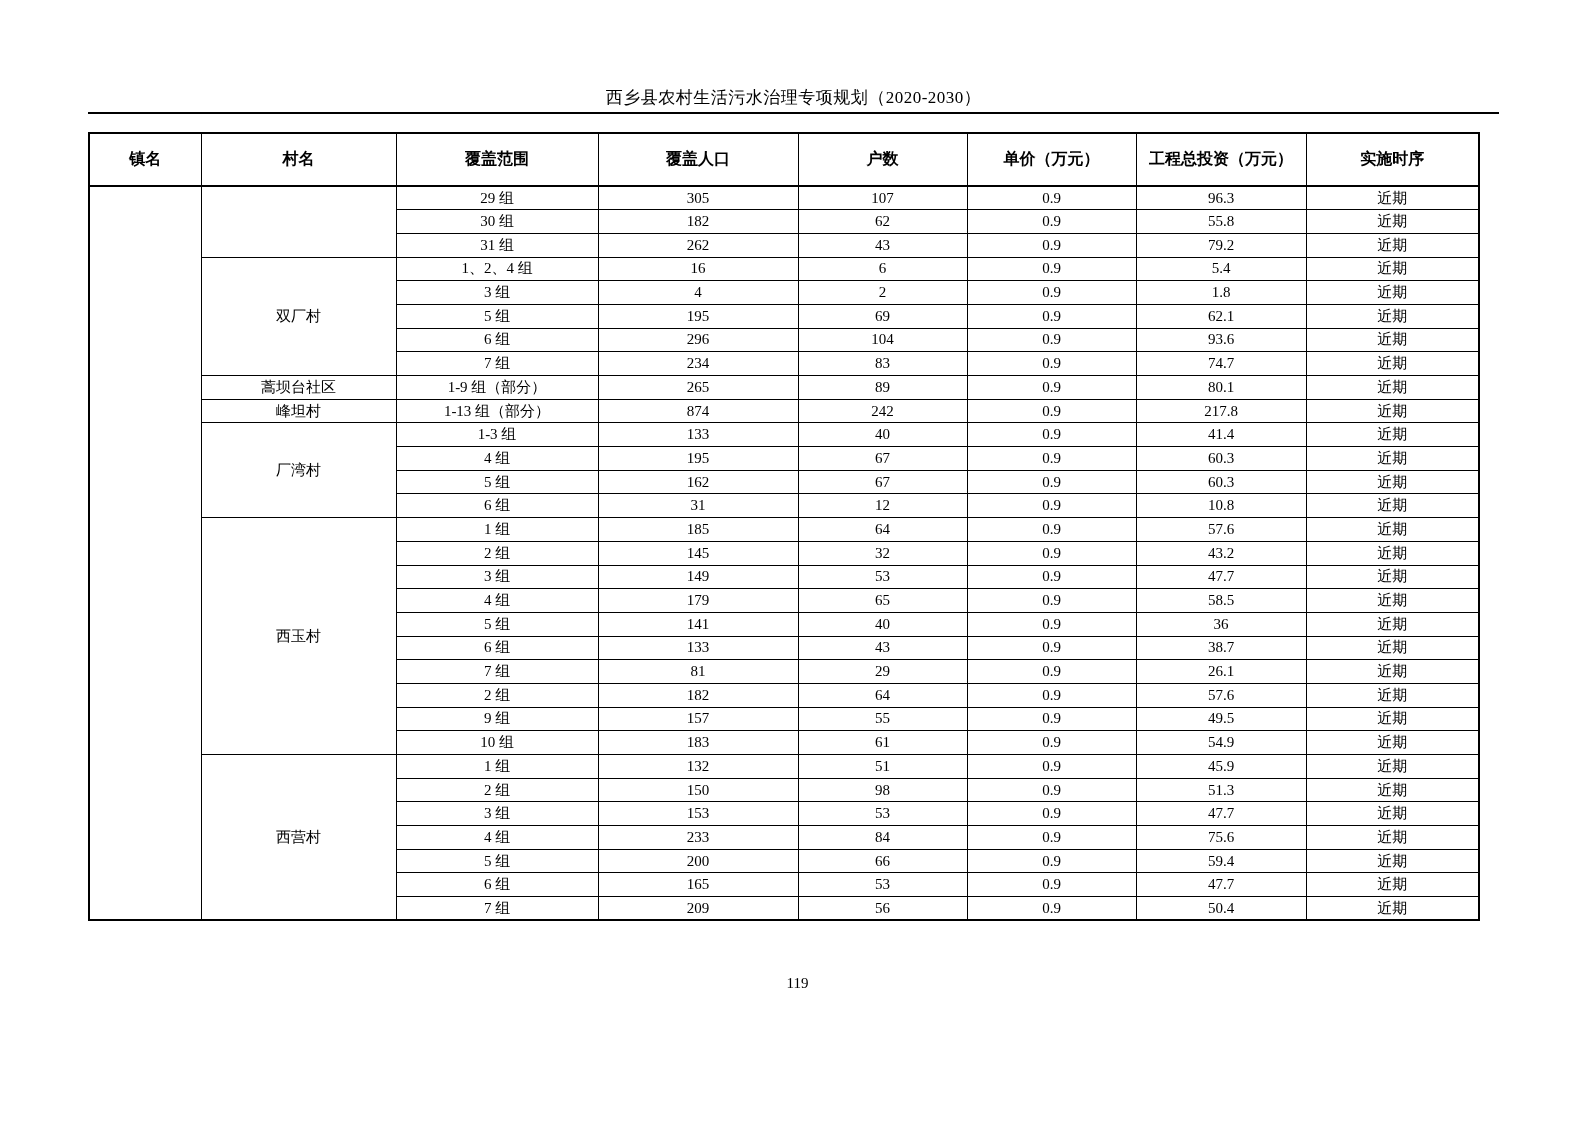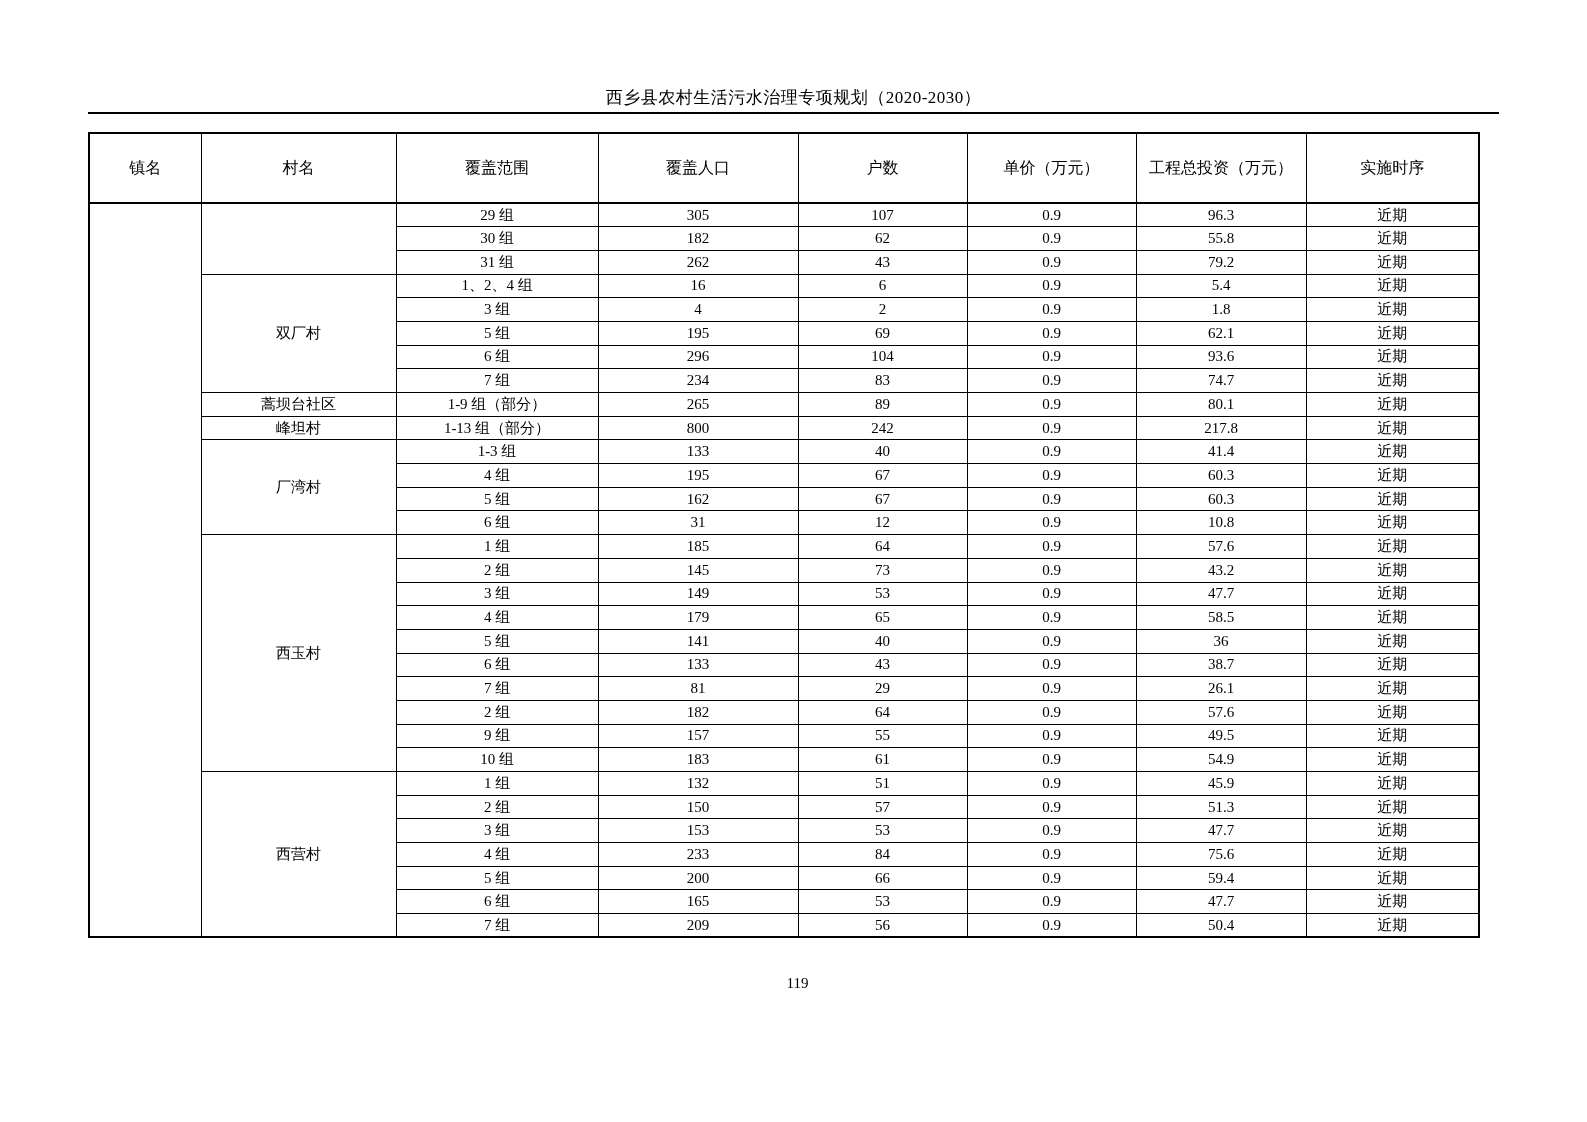--- a/index.html
+++ b/index.html
@@ -43,22 +43,22 @@
   table.main-table th,
   table.main-table td {
     border: 1px solid #000000;
     text-align: center;
     vertical-align: middle;
     padding: 0;
     overflow: hidden;
     white-space: nowrap;
   }
   table.main-table thead th {
-    height: 70px;
-    font-weight: normal;
+    height: 53px;
+    font-weight: bold;
     font-size: 16px;
     border-bottom: 2px solid #000000;
   }
   table.main-table tbody td {
     height: 23.7px;
     font-size: 15px;
     line-height: 1;
   }
   td.village-cell { font-size: 15px; }
   .page-number {
@@ -176,21 +176,21 @@
           <td>1-9 组（部分）</td>
           <td>265</td>
           <td>89</td>
           <td>0.9</td>
           <td>80.1</td>
           <td>近期</td>
         </tr>
         <tr>
           <td rowspan="1" class="village-cell">峰坦村</td>
           <td>1-13 组（部分）</td>
-          <td>800</td>
+          <td>874</td>
           <td>242</td>
           <td>0.9</td>
           <td>217.8</td>
           <td>近期</td>
         </tr>
         <tr>
           <td rowspan="4" class="village-cell">厂湾村</td>
           <td>1-3 组</td>
           <td>133</td>
           <td>40</td>
@@ -227,21 +227,21 @@
           <td>1 组</td>
           <td>185</td>
           <td>64</td>
           <td>0.9</td>
           <td>57.6</td>
           <td>近期</td>
         </tr>
         <tr>
           <td>2 组</td>
           <td>145</td>
-          <td>73</td>
+          <td>32</td>
           <td>0.9</td>
           <td>43.2</td>
           <td>近期</td>
         </tr>
         <tr>
           <td>3 组</td>
           <td>149</td>
           <td>53</td>
           <td>0.9</td>
           <td>47.7</td>
@@ -308,21 +308,21 @@
           <td>1 组</td>
           <td>132</td>
           <td>51</td>
           <td>0.9</td>
           <td>45.9</td>
           <td>近期</td>
         </tr>
         <tr>
           <td>2 组</td>
           <td>150</td>
-          <td>57</td>
+          <td>98</td>
           <td>0.9</td>
           <td>51.3</td>
           <td>近期</td>
         </tr>
         <tr>
           <td>3 组</td>
           <td>153</td>
           <td>53</td>
           <td>0.9</td>
           <td>47.7</td>

